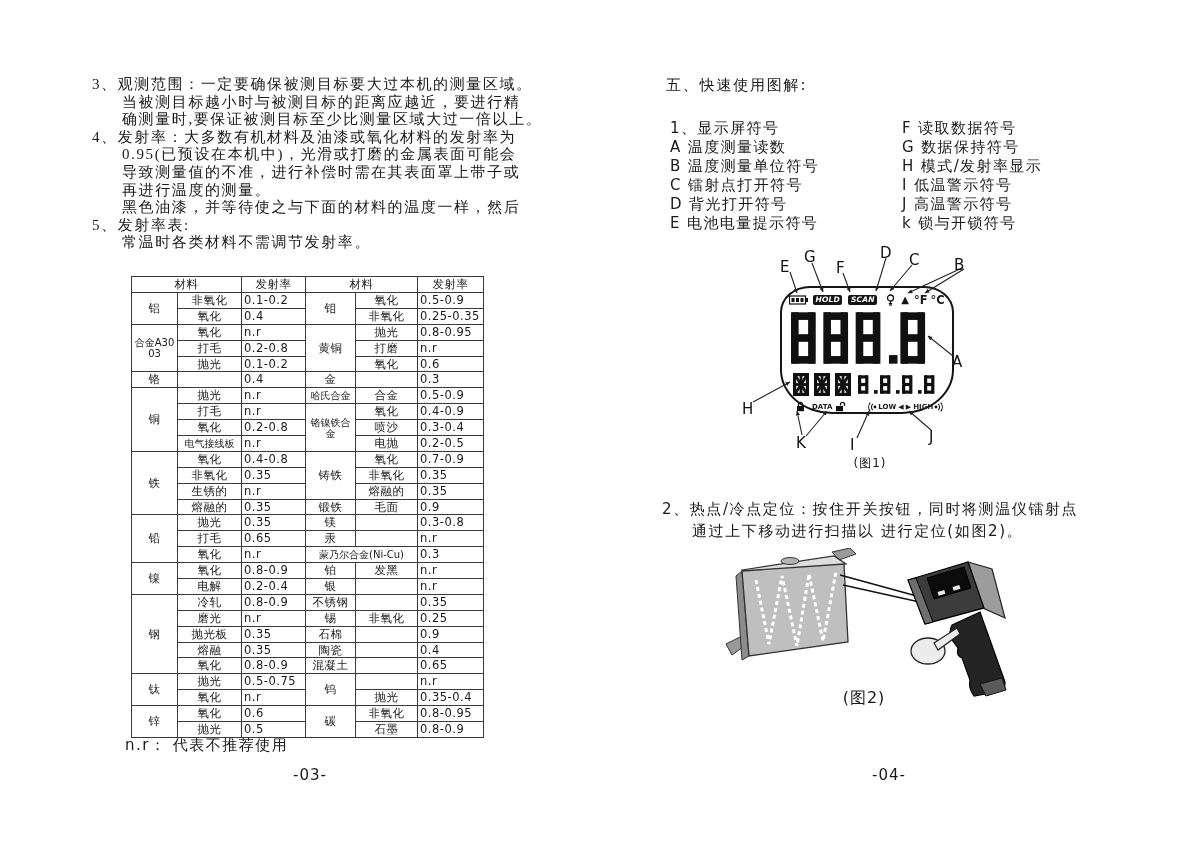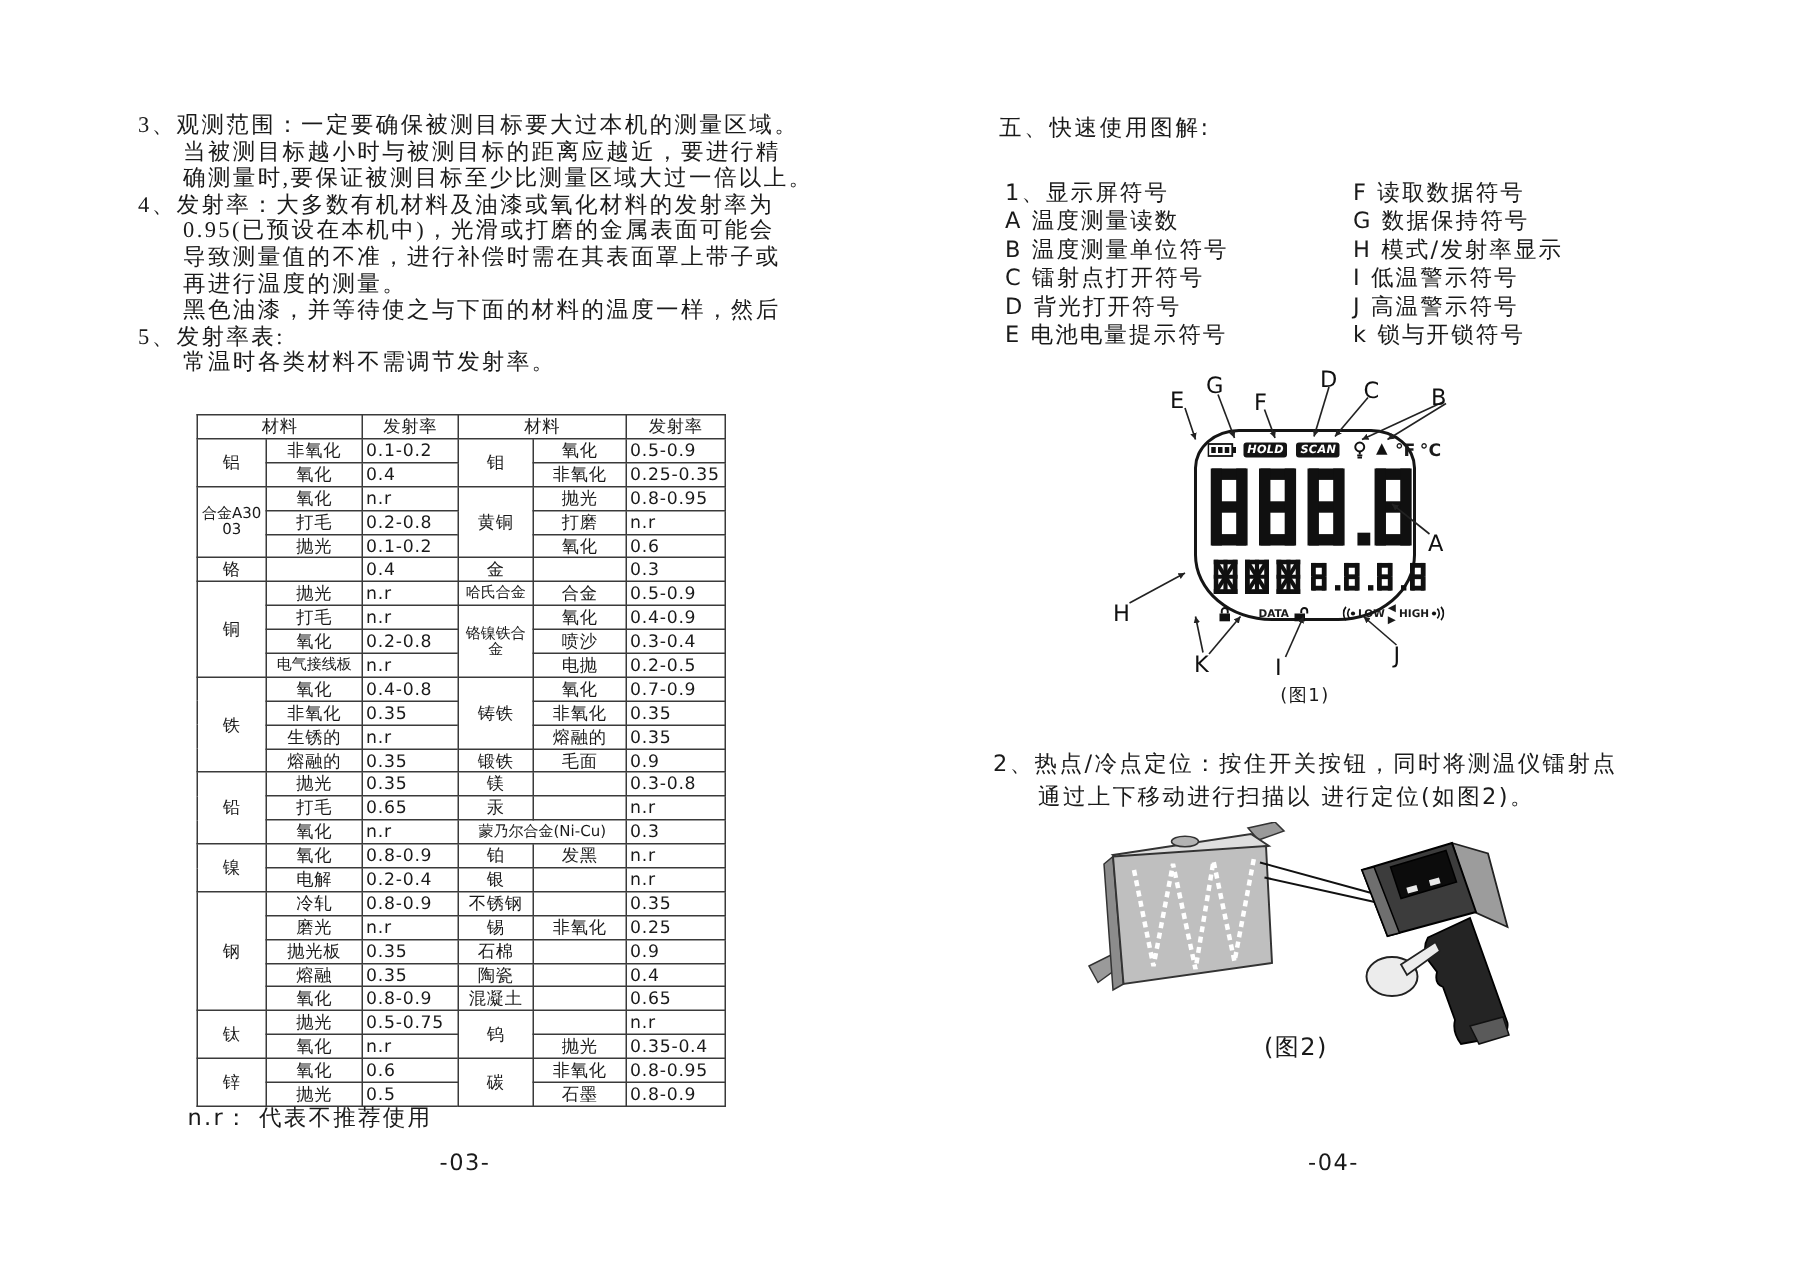--- a/index.html
+++ b/index.html
@@ -32,21 +32,21 @@
 
   
   #section-title{left:666px;top:76px;font-size:15px;letter-spacing:1.8px;}
   #legend-left{left:670px;top:119px;font-size:15px;line-height:18.9px;letter-spacing:1.4px;white-space:nowrap;}
   #legend-right{left:902px;top:119px;font-size:15px;line-height:18.9px;letter-spacing:1.4px;white-space:nowrap;}
 
   
   #figure1{left:740px;top:243px;width:330px;height:250px;}
   #leader-svg{position:absolute;left:0;top:0;width:330px;height:250px;pointer-events:none;}
   .callout-letter{position:absolute;font-size:15px;font-weight:500;color:#101010;}
-  #lcd-panel{position:absolute;left:56px;top:43px;width:148px;height:128px;border:2.5px solid #151515;
+  #lcd-panel{position:absolute;left:40px;top:43px;width:174px;height:128px;border:2.5px solid #151515;
     border-radius:30px 30px 52px 52px / 26px 26px 44px 44px;background:#fff;box-sizing:border-box;}
   .lcd-top{position:absolute;left:7px;right:3px;top:5px;height:14px;display:flex;align-items:center;}
   .badge{background:#141414;color:#fff;font-size:7.5px;font-weight:bold;font-style:italic;padding:1px 2.5px;border-radius:2px;letter-spacing:0.2px;line-height:8px;}
   .lcd-main{position:absolute;left:9px;top:22px;}
   .lcd-mode{position:absolute;left:11px;top:85px;display:flex;align-items:flex-start;}
   .lcd-bottom{position:absolute;left:14px;top:113px;right:6px;display:flex;align-items:center;}
   .tiny-label{font-size:7px;font-weight:bold;letter-spacing:0;line-height:8px;}
   .tri-arrows{font-size:7px;line-height:8px;letter-spacing:0;}
   .deg{font-size:11.5px;font-weight:bold;letter-spacing:0;line-height:12px;}
   #fig1-caption{position:absolute;left:95px;top:212px;width:70px;text-align:center;font-size:12px;letter-spacing:1px;}
@@ -439,21 +439,21 @@
           </svg>
         </span>
     </div>
     <div class="lcd-bottom">
       <span>
         <svg width="9" height="11" viewBox="0 0 9 11">
           <path d="M2.5 5 V3.3 a2 2 0 0 1 4 0 V5" fill="none" stroke="#111" stroke-width="1.3"></path>
           <rect x="1" y="5" width="7" height="5.2" fill="#111"></rect>
         </svg>
       </span>
-      <span class="tiny-label" style="margin-left:18px">DATA</span>
+      <span class="tiny-label" style="margin-left:7px">DATA</span>
       <span style="margin-left:3px">
         <svg width="12" height="11" viewBox="0 0 12 11">
           <path d="M5.5 4.6 V3.3 a2 2 0 0 1 4 0 V5" fill="none" stroke="#111" stroke-width="1.3"></path>
           <rect x="1" y="5" width="7" height="5.2" fill="#111"></rect>
         </svg>
       </span>
       <span style="margin-left:21px">
         <svg width="9" height="10" viewBox="0 0 9 10">
           <circle cx="7" cy="5" r="1.4" fill="#111"></circle>
           <path d="M4.8 1.8 a4.5 4.5 0 0 0 0 6.4 M2.3 0.6 a6.8 6.8 0 0 0 0 8.8" fill="none" stroke="#111" stroke-width="1.1"></path>

